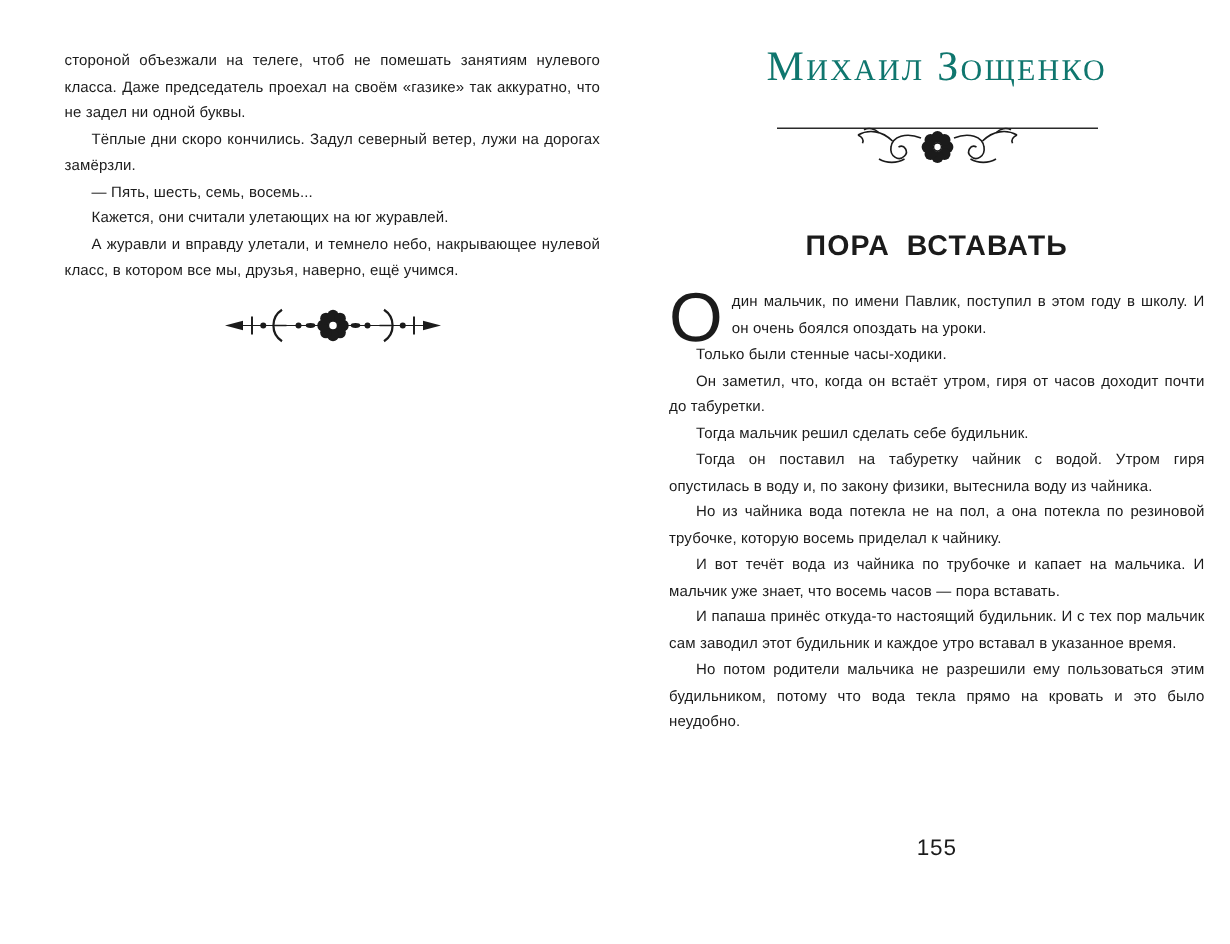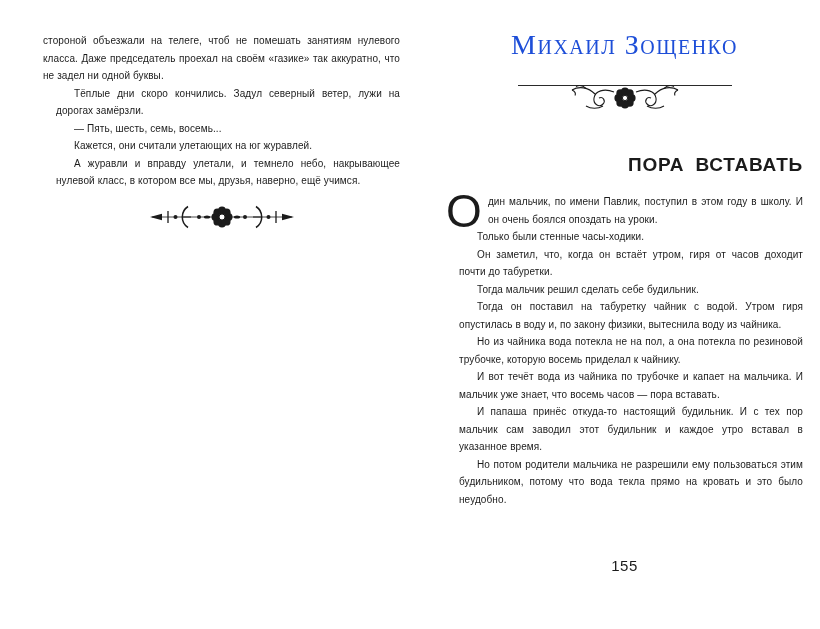--- a/index.html
+++ b/index.html
@@ -8,31 +8,31 @@
     background:#ffffff;color:#1b1b1b;
     font-family:"Liberation Sans","DejaVu Sans",sans-serif;
   }
   .page{position:absolute;top:0;height:629px;}
   .page-left{left:43px;width:357px;padding-top:32px;}
   .page-right{left:446px;width:357px;}
   p.body-par{
     margin:0;font-size:10px;line-height:17.5px;
     text-align:justify;letter-spacing:0.1px;
   }
-  p.ind{text-indent:18px;margin-left:13px;}
+  p.ind{text-indent:18px;}
   .orn-left{display:block;margin:14px auto 0;}
   .author{
     margin:30px 0 0;text-align:center;
     font-family:"Liberation Serif","DejaVu Serif",serif;
     font-weight:400;font-variant:small-caps;
-    font-size:28px;line-height:30px;letter-spacing:1.5px;color:#1d4ed8;
+    font-size:28px;line-height:30px;letter-spacing:1.5px;color:#0f766e;
   }
   .hdr-orn{display:block;margin:22px auto 0;}
   .story-title{
-    margin:40px 0 0;text-align:right;
+    margin:40px 0 0;text-align:center;
     font-size:19px;line-height:22px;font-weight:700;
     letter-spacing:0.8px;word-spacing:5px;
   }
   .story-body{margin-top:17px;}
   .p-drop::first-letter{
     float:left;font-size:46px;line-height:34px;
     padding-right:6px;margin-top:1px;font-weight:400;
   }
   .page-number{
     position:absolute;top:557px;left:0;width:100%;

